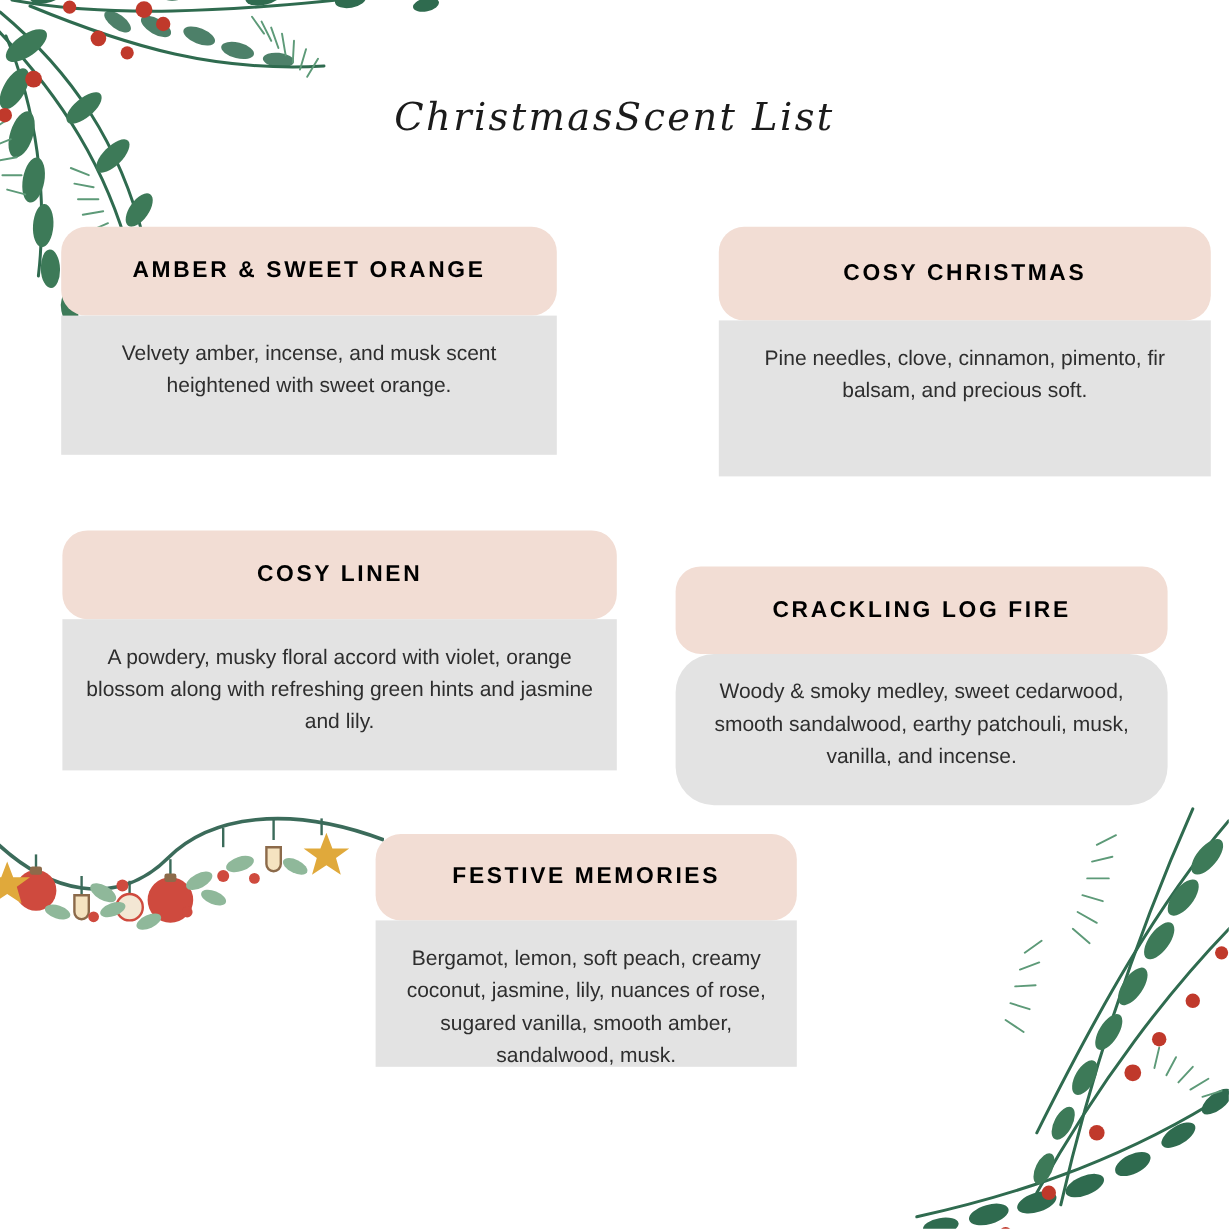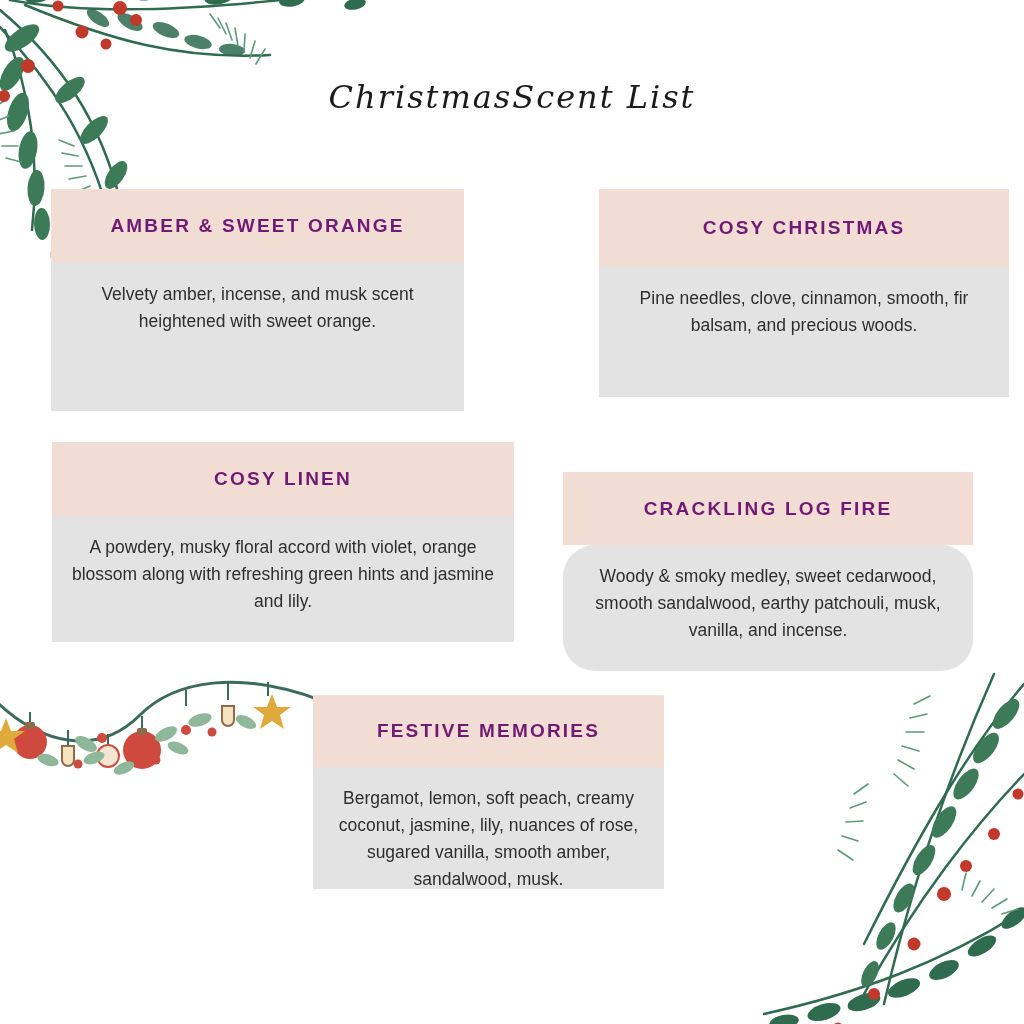--- a/index.html
+++ b/index.html
@@ -44,45 +44,46 @@
     letter-spacing: 2px;
     color: #1b1b1b;
   }
 
   
   .card {
     position: absolute;
   }
   .card-head {
     background: #f2ddd4;
-    color: #701a75;
+    color: #000000;
     font-weight: bold;
     font-size: 19px;
     letter-spacing: 2.2px;
     text-align: center;
     display: flex;
     align-items: center;
     justify-content: center;
     box-sizing: border-box;
     padding: 6px 10px;
+    border-radius: 21px;
   }
   .card-body {
     background: #e3e3e3;
     color: #2e2e2e;
     font-size: 17.5px;
     line-height: 27px;
     text-align: center;
     box-sizing: border-box;
     padding: 18px 18px 20px 18px;
   }
 
   
   #card-amber        { left: 51px;  top: 189px; width: 413px; }
   #card-amber   .card-head { height: 74px; }
-  #card-amber   .card-body { height: 148px; }
+  #card-amber   .card-body { height: 116px; }
 
   #card-cosy-christmas  { left: 563px; top: 189px; width: 410px; padding-left: 36px; }
   #card-cosy-christmas .card-head { height: 78px; }
   #card-cosy-christmas .card-body { height: 130px; }
 
   #card-cosy-linen   { left: 52px;  top: 442px; width: 462px; }
   #card-cosy-linen .card-head { height: 74px; }
   #card-cosy-linen .card-body { height: 126px; }
 
   #card-log-fire     { left: 563px; top: 449px; width: 410px; }
@@ -252,21 +253,21 @@
 
   <div class="title">ChristmasScent List</div>
 
   <div class="card" id="card-amber">
     <div class="card-head">AMBER &amp; SWEET ORANGE</div>
     <div class="card-body">Velvety amber, incense, and musk scent heightened with sweet orange.</div>
   </div>
 
   <div class="card" id="card-cosy-christmas">
     <div class="card-head">COSY CHRISTMAS</div>
-    <div class="card-body">Pine needles, clove, cinnamon, smooth, fir balsam, and precious woods.</div>
+    <div class="card-body">Pine needles, clove, cinnamon, pimento, fir balsam, and precious soft.</div>
   </div>
 
   <div class="card" id="card-cosy-linen">
     <div class="card-head">COSY LINEN</div>
     <div class="card-body">A powdery, musky floral accord with violet, orange blossom along with refreshing green hints and jasmine and lily.</div>
   </div>
 
   <div class="card" id="card-log-fire">
     <div class="card-head">CRACKLING LOG FIRE</div>
     <div class="card-body">Woody &amp; smoky medley, sweet cedarwood, smooth sandalwood, earthy patchouli, musk, vanilla, and incense.</div>

